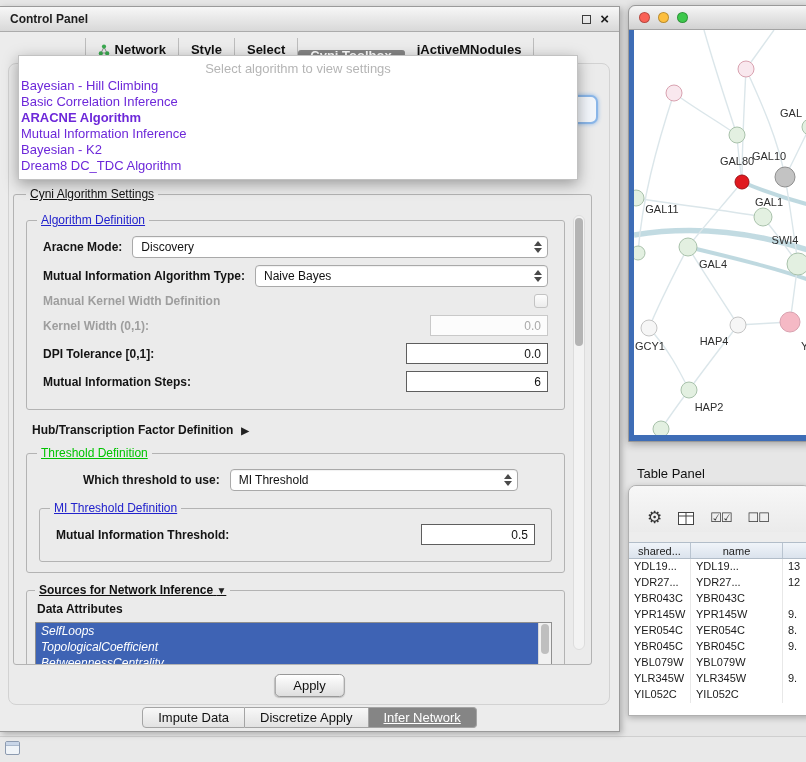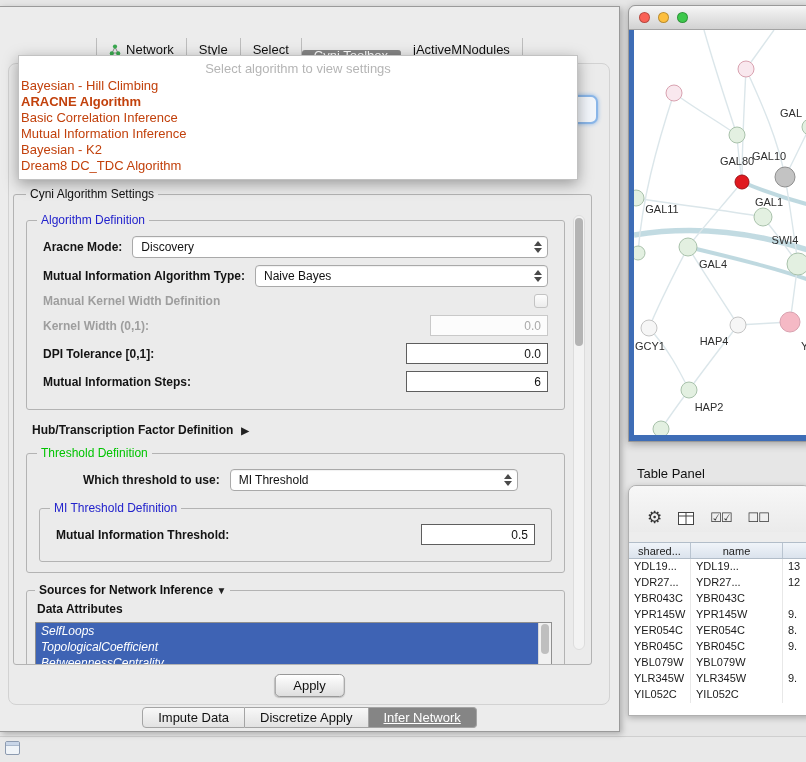--- a/index.html
+++ b/index.html
@@ -11,45 +11,45 @@
   .control-panel { position:absolute; left:0; top:6px; width:620px; height:726px;
     background:#ececec; border:1px solid #9a9a9a; border-left:none;
     box-shadow:2px 2px 6px rgba(0,0,0,.25); }
   .cp-titlebar { height:25px; background:linear-gradient(#f7f7f7,#d8d8d8);
     border-bottom:1px solid #ababab; display:flex; align-items:center; padding:0 10px; }
   .cp-title { font-weight:bold; font-size:12px; color:#1d1d1d; }
   .cp-controls { margin-left:auto; display:flex; gap:9px; align-items:center; }
   .float-icon { width:9px; height:9px; border:1.5px solid #3c3c3c; background:transparent; }
   .close-icon { font-size:15px; font-weight:bold; color:#1d1d1d; line-height:12px; }
 
-  .cp-tabs { position:absolute; top:31px; left:0; right:0; display:flex; justify-content:center; height:23px; }
+  .cp-tabs { position:absolute; top:31px; left:0; right:0; display:flex; justify-content:center; height:23px;font-weight:bold; }
   .cp-tab { display:flex; align-items:center; gap:5px; padding:0 12px; font-size:13px; color:#111;
     border-right:1px solid #bdbdbd; }
   .cp-tab:first-child { border-left:1px solid #bdbdbd; }
   .cp-tab.active { background:var(--active-tab-gray,#8a8a8a); color:#fff; border-radius:3px; border-color:#8a8a8a;margin-top:12px; }
   .net-icon { display:inline-block; }
 
   .content-frame { position:absolute; left:8px; top:56px; width:602px; height:642px;
     border:1px solid #d2d2d2; border-radius:8px; background:#ebebeb; }
 
   
   .combo-fragment { position:absolute; left:571px; top:95px; width:27px; height:29px;
     border:2px solid var(--focus-ring-blue,#8ab6e8); border-radius:7px; background:#f2f6fb;
     box-shadow:0 0 4px var(--focus-ring-blue,#8ab6e8); z-index:5; }
 
   
   .algo-popup { position:absolute; left:18px; top:55px; width:560px; background:#fff;
     border:1px solid #c2c2c2; box-shadow:0 4px 14px rgba(0,0,0,.35); z-index:40; padding:4px 0 5px; }
   .algo-hint { text-align:center; color:#b5b5b5; font-size:13px; height:18px; line-height:18px; }
-  .algo-item { font-size:13px; color:#c2410c; height:16px; line-height:16px; padding-left:2px; white-space:nowrap; }
+  .algo-item { font-size:13px; color:#6d28d9; height:16px; line-height:16px; padding-left:2px; white-space:nowrap; }
   .algo-item.selected { font-weight:bold; }
 
   
   fieldset.fs { border:1px solid #b3b3b3; border-radius:3px; }
-  fieldset .lg { font-size:12px; padding:0 4px; color:#111; }
+  fieldset .lg { font-size:12px; padding:0 4px; color:#111;text-decoration:underline; }
   .lg.blue { color:var(--legend-blue,#2222cc); }
   .lg.green { color:var(--legend-green,#00c400); }
   .lg.bold { font-weight:bold; }
 
   .settings-fs { position:absolute; left:13px; top:180px; width:579px; height:478px;
     padding:2px 26px 8px 12px; overflow:hidden; background:#ebebeb; }
   .settings-fs > legend { font-size:12px; }
 
   .algo-def { margin-top:10px; padding:2px 10px 10px; }
   .frow { display:flex; align-items:center; margin:7px 6px; }
@@ -153,20 +153,27 @@
 </style>
 </head>
 <body>
 
 <div class="stage">
 
   <div class="bottom-strip"></div>
   <div class="corner-icon"></div>
 
   <section class="control-panel">
+    <header class="cp-titlebar">
+      <span class="cp-title">Control Panel</span>
+      <span class="cp-controls">
+        <span class="float-icon"></span>
+        <span class="close-icon">×</span>
+      </span>
+    </header>
 
     <nav class="cp-tabs">
       <span class="cp-tab">
         <svg class="net-icon" width="12" height="12" viewBox="0 0 12 12">
           <line x1="3" y1="9" x2="6" y2="3" stroke="#8a8a8a" stroke-width="1"></line>
           <line x1="9" y1="9" x2="6" y2="3" stroke="#8a8a8a" stroke-width="1"></line>
           <line x1="3" y1="9" x2="9" y2="9" stroke="#8a8a8a" stroke-width="1"></line>
           <circle cx="6" cy="2.6" r="2.1" fill="#3aa94f"></circle>
             <circle cx="2.8" cy="9.4" r="2.1" fill="#3aa94f"></circle>
             <circle cx="9.2" cy="9.4" r="2.1" fill="#3aa94f"></circle>
@@ -294,22 +301,22 @@
     <div class="bottom-tabs">
       <span class="b-tab">Impute Data</span>
       <span class="b-tab">Discretize Apply</span>
       <span class="b-tab active">Infer Network</span>
     </div>
   </section>
 
   <div class="algo-popup">
     <div class="algo-hint">Select algorithm to view settings</div>
     <div class="algo-item">Bayesian - Hill Climbing</div>
+    <div class="algo-item">Basic Correlation Inference</div>
     <div class="algo-item selected">ARACNE Algorithm</div>
-    <div class="algo-item">Basic Correlation Inference</div>
     <div class="algo-item">Mutual Information Inference</div>
     <div class="algo-item">Bayesian - K2</div>
     <div class="algo-item">Dream8 DC_TDC Algorithm</div>
   </div>
   <div class="combo-fragment"></div>
 
   <section class="network-window">
     <div class="nw-titlebar">
       <span class="tl red"></span>
       <span class="tl yellow"></span>

